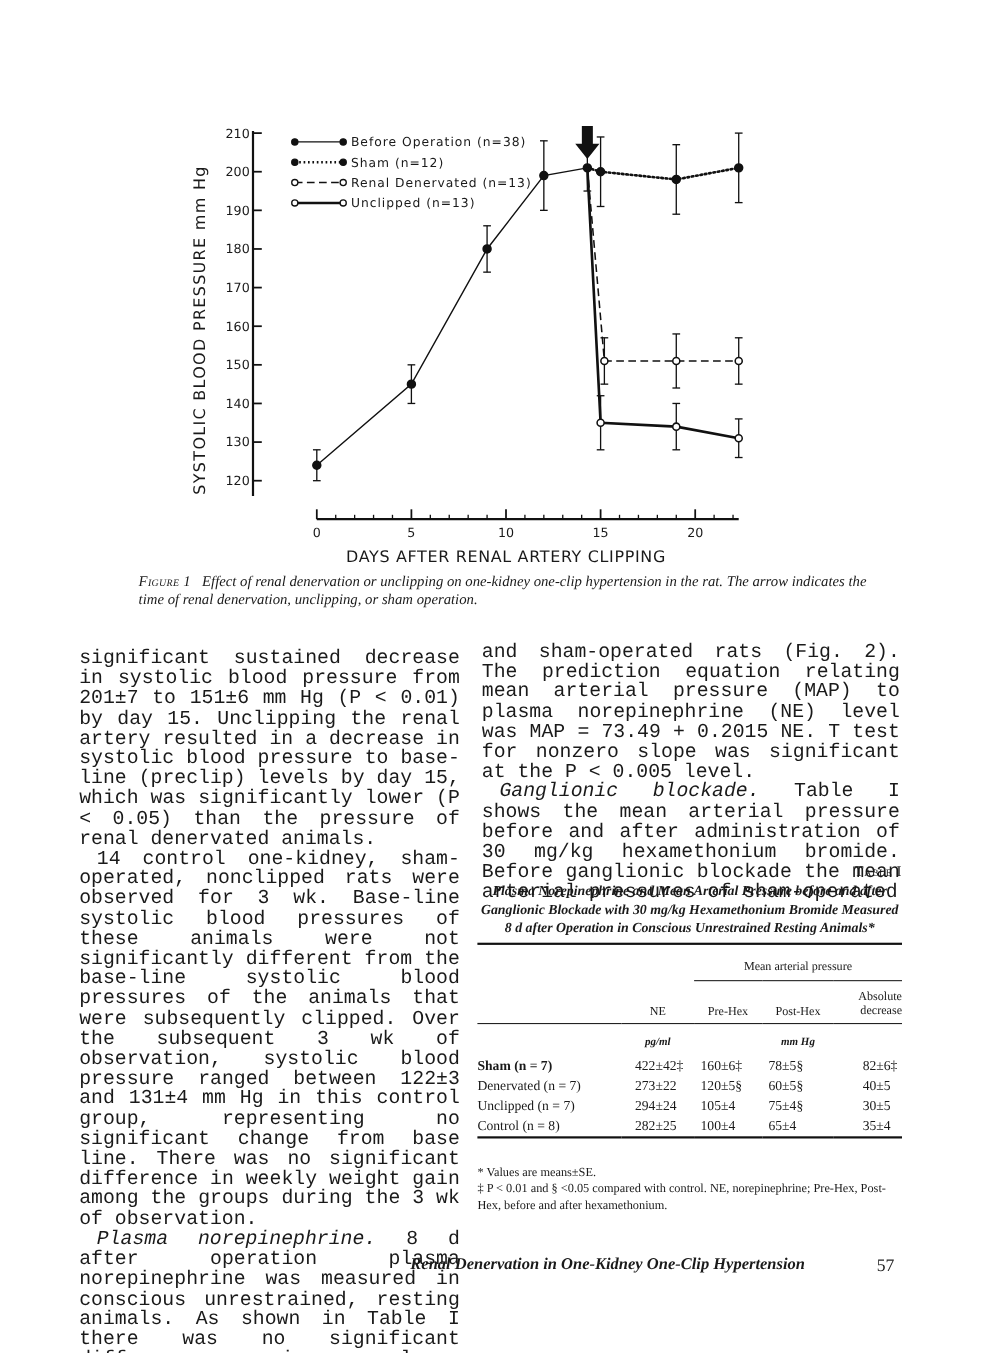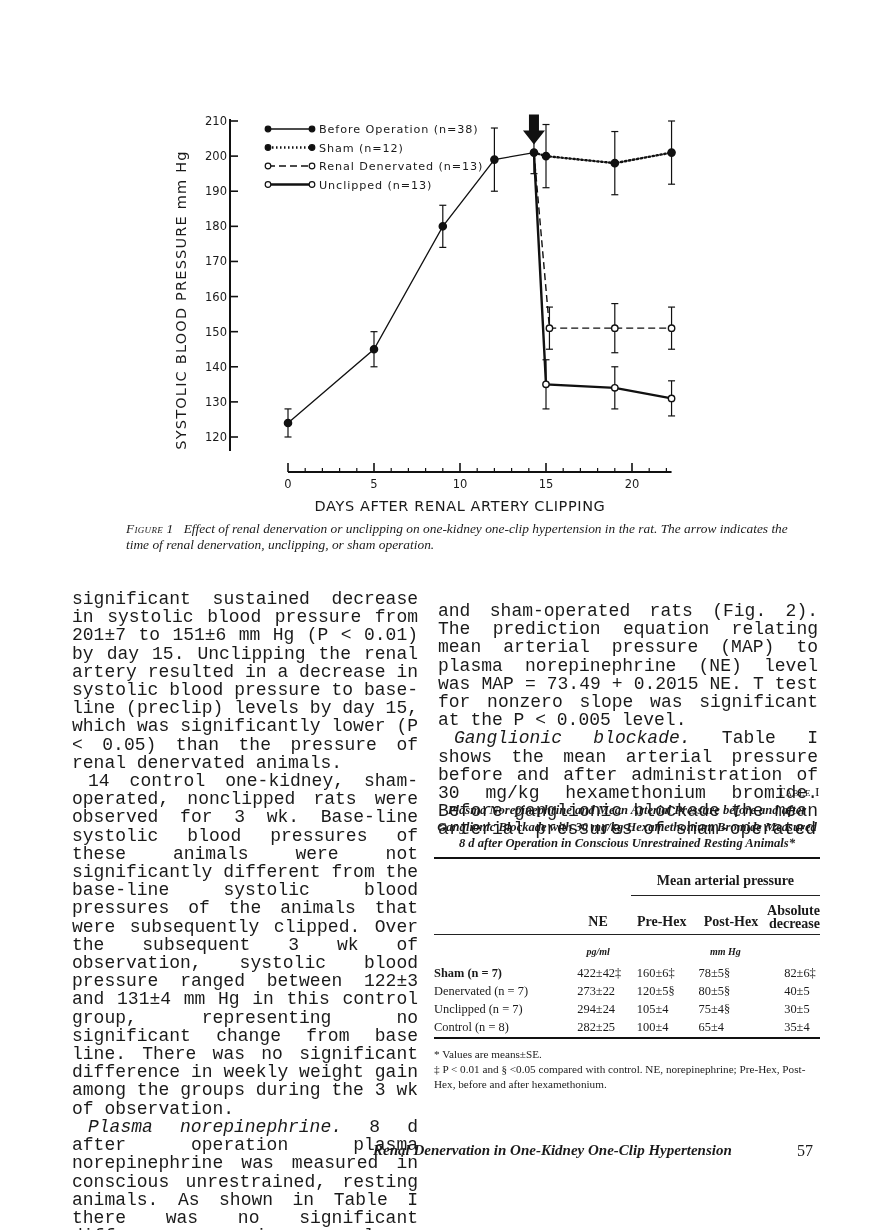--- a/index.html
+++ b/index.html
@@ -5,30 +5,30 @@
   html,body{margin:0;padding:0;background:#fff;}
   body{width:892px;height:1230px;position:relative;overflow:hidden;color:#1a1a1a;font-family:"DejaVu Serif","Liberation Serif",serif;}
   #chart{position:absolute;left:150px;top:100px;width:560px;height:420px;}
   #chart text{font-family:"DejaVu Sans","Liberation Sans",sans-serif;fill:#1a1a1a;}
   .caption{position:absolute;left:126px;top:521px;width:680px;font-family:"Liberation Serif",serif;font-size:13.4px;line-height:16px;font-style:italic;}
   .caption .lbl{font-variant:small-caps;letter-spacing:0.3px;}
   .col{position:absolute;font-family:Liberation Mono, monospace;font-size:18px;line-height:18.2px;text-align:justify;}
   .col p{margin:0;}
   .col p.ind{text-indent:16px;}
   #left-col{left:72px;top:590px;width:346px;}
-  #right-col{left:438px;top:602px;width:380px;}
+  #right-col{left:438px;top:584px;width:380px;}
   .table-wrap{position:absolute;left:434px;top:784px;width:386px;font-family:"Liberation Serif",serif;}
   .t-head{text-align:right;font-size:13.5px;font-variant:small-caps;letter-spacing:0.5px;}
   .t-title{text-align:center;font-style:italic;font-size:12.6px;line-height:16.5px;font-weight:bold;margin-top:2px;}
   .rule-thick{border-top:2px solid #111;margin-top:5px;}
   .rule-thin{border-top:1px solid #222;}
   table{border-collapse:collapse;width:100%;font-size:12.4px;}
   td,th{padding:0;}
-  .hdr th{font-weight:bold;font-size:14px;}
-  .foot{font-size:11.2px;line-height:15px;margin-top:8px;}
+  .hdr th{font-weight:normal;font-size:11px;}
+  .foot{font-size:11.2px;line-height:15px;margin-top:24px;}
   .footer{position:absolute;top:1142px;font-family:"Liberation Serif",serif;}
   #running-title{left:328px;font-style:italic;font-weight:bold;font-size:15px;margin-left:45px;}
   #page-number{left:797px;font-size:16px;}
 </style>
 </head>
 <body>
 
 <svg id="chart" viewBox="0 0 560 420" xmlns="http://www.w3.org/2000/svg">
   <g id="axes">
       <line x1="80" y1="19" x2="80" y2="351" stroke="#111" stroke-width="2"></line>
@@ -216,21 +216,21 @@
     </tr>
     <tr>
           <td></td>
           <td></td>
           <td colspan="3" class="rule-thin"></td>
         </tr>
     <tr class="hdr" id="col-headers" style="vertical-align:bottom;">
           <th style="padding: 8px 0px 4px; text-align: left;"></th>
           <th style="padding: 8px 0px 4px; text-align: center;">NE</th>
           <th style="padding: 8px 0px 4px; text-align: center;">Pre-Hex</th>
-          <th style="padding: 8px 0px 4px; text-align: right;">Post-Hex</th>
+          <th style="padding: 8px 0px 4px; text-align: center;">Post-Hex</th>
           <th style="padding: 8px 0px 4px; text-align: right; white-space: normal; line-height: 13px;">Absolute decrease</th>
         </tr>
     <tr>
           <td colspan="5" class="rule-thin" style="height:1px;"></td>
         </tr>
     <tr id="units-row" style="font-style:italic;font-weight:bold;font-size:10px;">
           <td style="padding: 10px 0px 8px; text-align: center;"></td>
           <td style="padding: 10px 0px 8px; text-align: center;">pg/ml</td>
           <td style="padding: 10px 0px 8px; text-align: center;"></td>
           <td style="padding: 10px 0px 8px; text-align: center;">mm Hg</td>
@@ -242,21 +242,21 @@
           <td style="padding: 1px 0px 2px; font-weight: bold;">Sham (n = 7)</td>
           <td style="padding: 1px 0px 2px 12px;">422±42‡</td>
           <td style="padding: 1px 0px 2px 6px;">160±6‡</td>
           <td style="padding: 1px 0px 2px 6px; margin-left: 44px;">78±5§</td>
           <td style="padding: 1px 0px 2px 26px;">82±6‡</td>
         </tr>
         <tr>
           <td style="padding: 1px 0px 2px;">Denervated (n = 7)</td>
           <td style="padding: 1px 0px 2px 12px;">273±22</td>
           <td style="padding: 1px 0px 2px 6px;">120±5§</td>
-          <td style="padding: 1px 0px 2px 6px;">80±5§</td>
+          <td style="padding: 1px 0px 2px 6px;">60±5§</td>
           <td style="padding: 1px 0px 2px 26px;">40±5</td>
         </tr>
         <tr>
           <td style="padding: 1px 0px 2px; margin-top: 16px;">Unclipped (n = 7)</td>
           <td style="padding: 1px 0px 2px 12px;">294±24</td>
           <td style="padding: 1px 0px 2px 6px;">105±4</td>
           <td style="padding: 1px 0px 2px 6px;">75±4§</td>
           <td style="padding: 1px 0px 2px 26px;">30±5</td>
         </tr>
         <tr>

